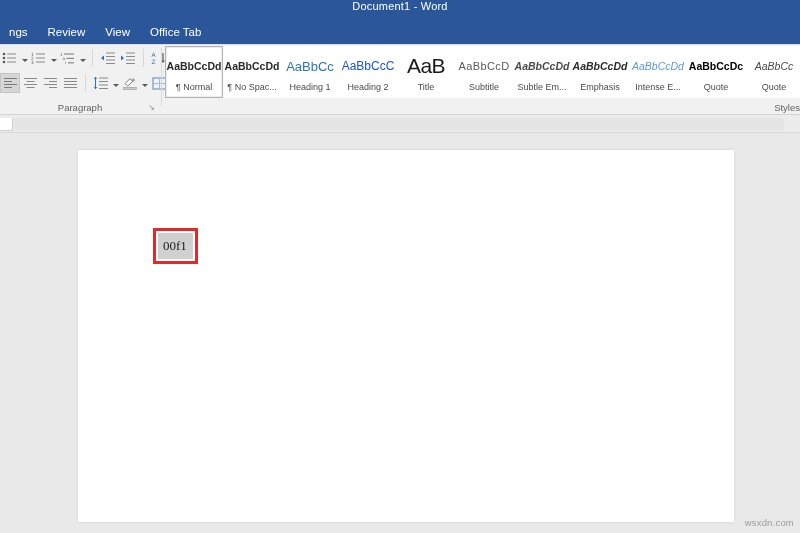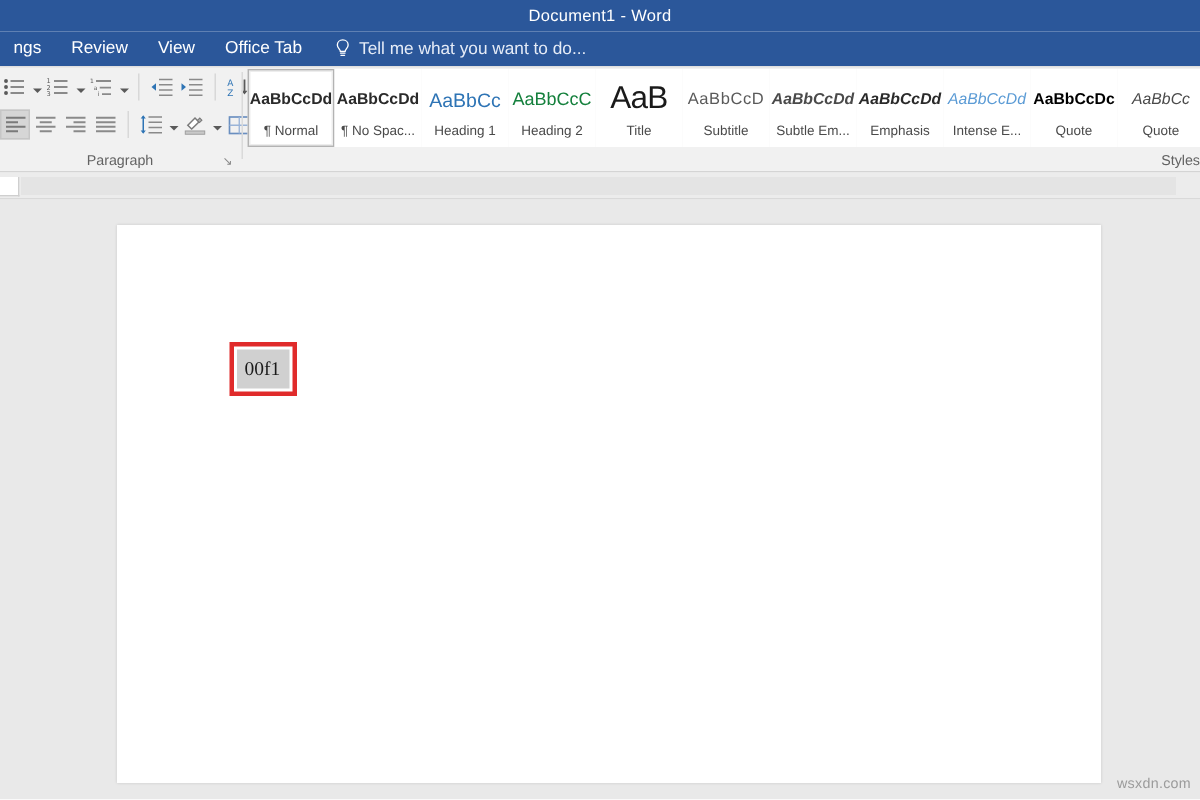--- a/index.html
+++ b/index.html
@@ -13,21 +13,21 @@
     position: relative;
     width: 800px; height: 533px;
     overflow: hidden;
   }
 
   
   .titlebar {
     position: absolute; left: 0; top: 0;
     width: 800px; height: 21px;
     background: #2b579a;
-    display: flex; align-items: center; justify-content: center;
+    display: flex; justify-content: center;
   }
   .titlebar .title {
     color: #ffffff;
     font-size: 11px;
     letter-spacing: 0.2px;
     white-space: nowrap;
   }
 
   
   .tabstrip {
@@ -169,21 +169,21 @@
     white-space: nowrap;
     overflow: hidden;
     text-align: center;
     width: 100%;
     line-height: 12px;
   }
   
   .sp-normal   { font-weight: bold; font-size: 10.5px; color: #2a2a2a; }
   .sp-nospace  { font-weight: bold; font-size: 10.5px; color: #2a2a2a; }
   .sp-h1       { color: #2e74b5; font-size: 13px; }
-  .sp-h2       { color: #15803d; font-size: 12px; }
+  .sp-h2       { color: #1d4ed8; font-size: 12px; }
   .sp-title    { color: #1a1a1a; font-size: 21px; letter-spacing: -0.5px; }
   .sp-subtitle { color: #5a5a5a; font-size: 11px; letter-spacing: 0.4px; }
   .sp-subem    { color: #4a4a4a; font-style: italic; font-weight: bold; font-size: 10.5px; }
   .sp-emph     { color: #2a2a2a; font-style: italic; font-weight: bold; font-size: 10.5px; }
   .sp-intense  { color: #5b9bd5; font-style: italic; font-size: 10.5px; }
   .sp-strong   { color: #000000; font-weight: bold; font-size: 10.5px; }
   .sp-quote    { color: #4a4a4a; font-style: italic; font-size: 10.5px; }
   .styles-label {
     position: absolute; bottom: 1px; left: 0;
     width: 635px; text-align: right;
@@ -260,29 +260,20 @@
 
   <div class="titlebar">
     <span class="title">Document1 - Word</span>
   </div>
 
   <div class="tabstrip">
     <div class="tab">ngs</div>
     <div class="tab">Review</div>
     <div class="tab">View</div>
     <div class="tab">Office Tab</div>
-    <div class="tellme">
-      <span class="bulb">
-        <svg width="11" height="13" viewBox="0 0 11 13">
-          <path d="M5.5 0.6c-2.1 0-3.6 1.5-3.6 3.4 0 1.3 0.7 2.1 1.3 2.8 0.4 0.5 0.7 0.9 0.7 1.4h3.2c0-0.5 0.3-0.9 0.7-1.4 0.6-0.7 1.3-1.5 1.3-2.8C9.1 2.1 7.6 0.6 5.5 0.6z" fill="none" stroke="#ffffff" stroke-width="0.9"></path>
-          <path d="M4 9.4h3M4.3 10.9h2.4" stroke="#ffffff" stroke-width="0.9" fill="none" stroke-linecap="round"></path>
-        </svg>
-      </span>
-      <span>Tell me what you want to do...</span>
-    </div>
   </div>
 
   <div class="ribbon">
     <div class="ribbon-rule"></div>
 
     <div class="grp-paragraph">
 
       <div class="para-row r1">
 
         <div class="icon-btn">

